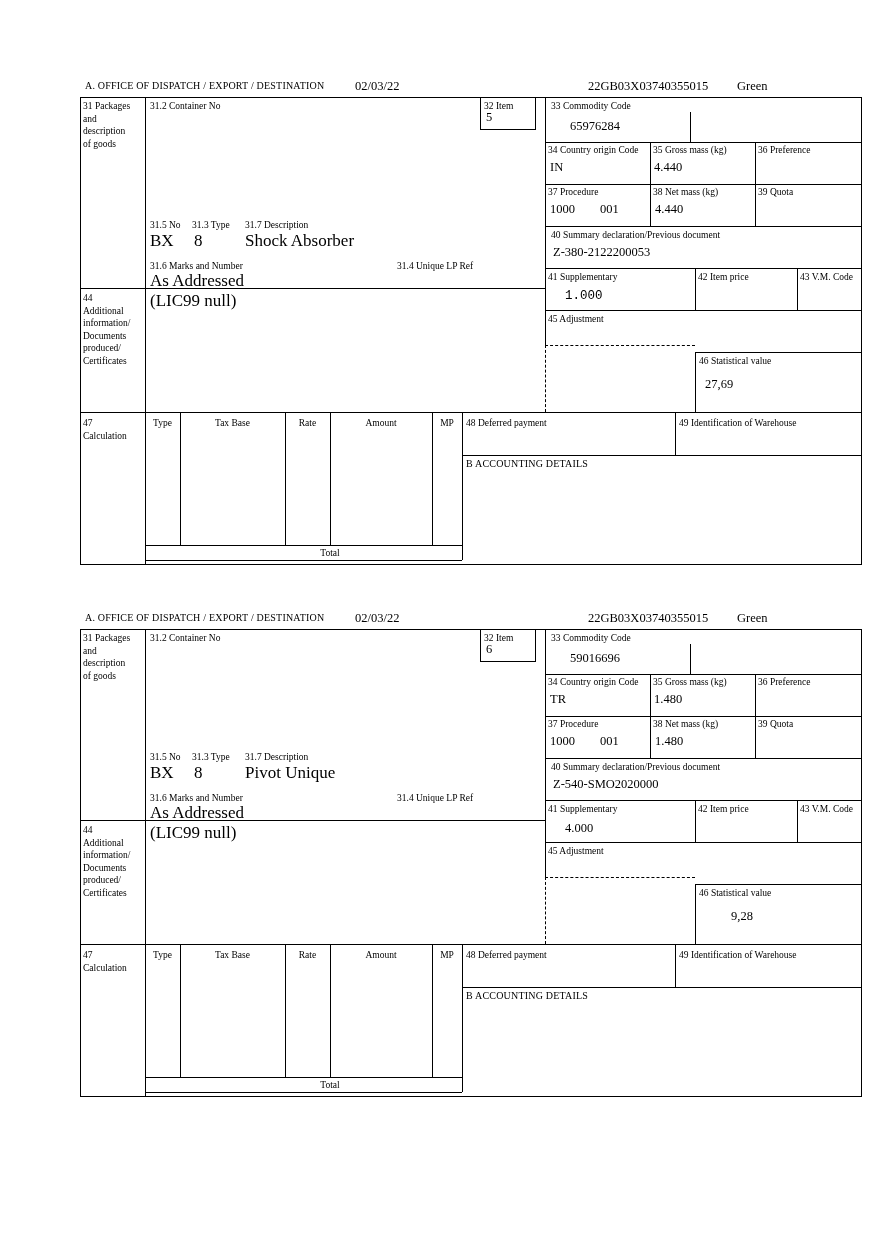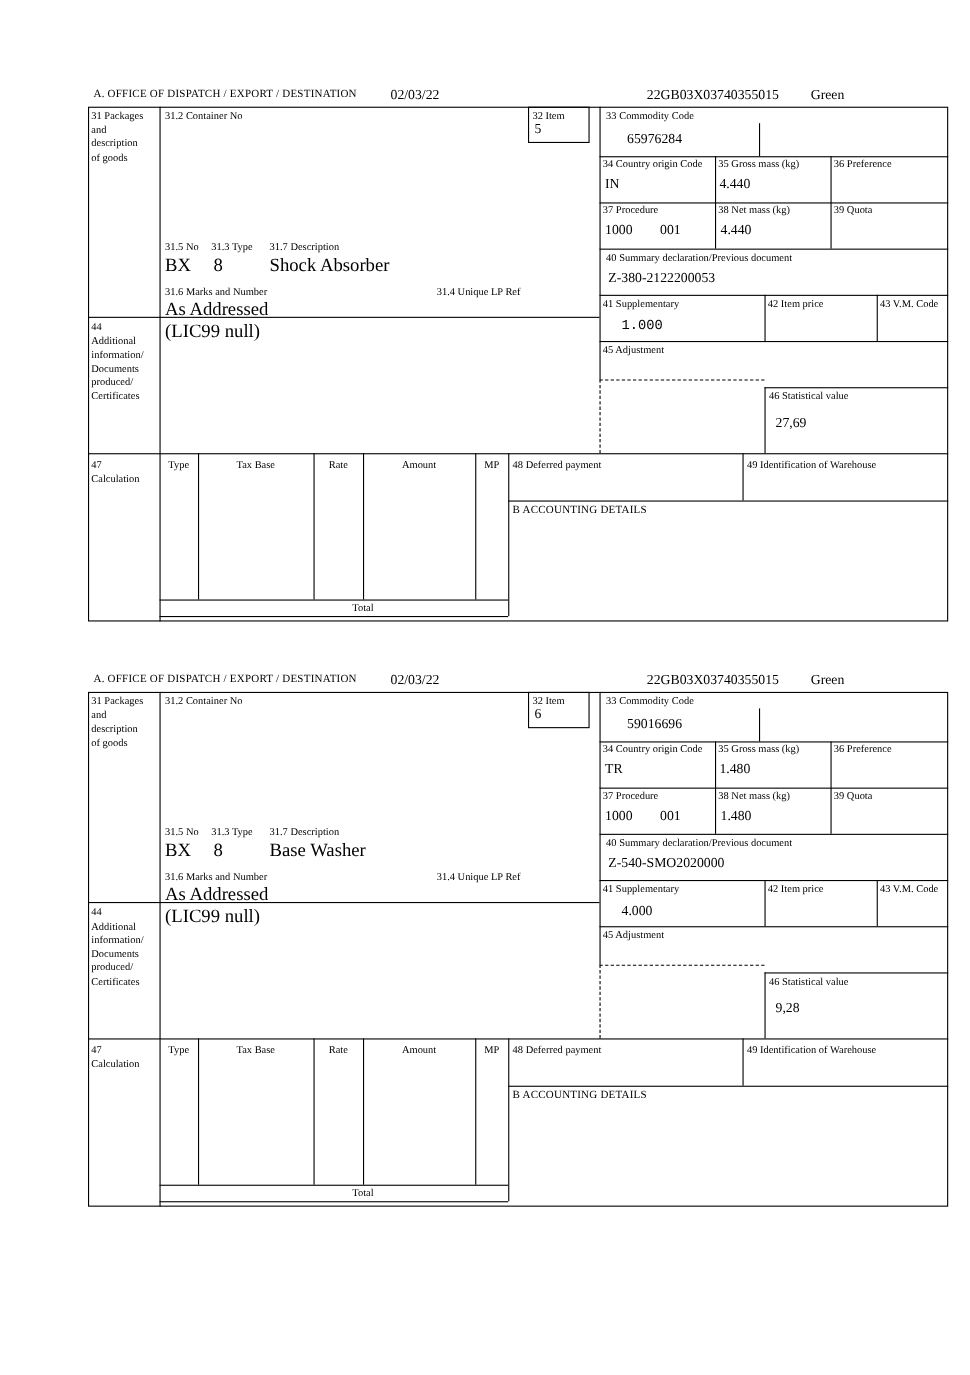--- a/index.html
+++ b/index.html
@@ -170,21 +170,21 @@
     <div class="lbl" style="left:653px; top:186px;">38 Net mass (kg)</div>
     <div class="val" style="left:655px; top:202px;">1.480</div>
     <div class="lbl" style="left:758px; top:186px;">39 Quota</div>
     <div class="hline" style="left:545px; top:226px; width:317px;"></div>
 
     <div class="lbl" style="left:150px; top:219px;">31.5 No</div>
     <div class="lbl" style="left:192px; top:219px;">31.3 Type</div>
     <div class="lbl" style="left:245px; top:219px;">31.7 Description</div>
     <div class="val-lg" style="left:150px; top:231px;">BX</div>
     <div class="val-lg" style="left:194px; top:231px;">8</div>
-    <div class="val-lg" style="left:245px; top:231px;">Base Washer</div>
+    <div class="val-lg" style="left:245px; top:231px;">Pivot Unique</div>
 
     <div class="lbl" style="left:551px; top:229px;">40 Summary declaration/Previous document</div>
     <div class="val" style="left:553px; top:245px;">Z-540-SMO2020000</div>
     <div class="hline" style="left:545px; top:268px; width:317px;"></div>
 
     <div class="lbl" style="left:150px; top:260px;">31.6 Marks and Number</div>
     <div class="lbl" style="left:397px; top:260px;">31.4 Unique LP Ref</div>
     <div class="val-lg" style="left:150px; top:271px;">As Addressed</div>
 
     <div class="lbl" style="left:548px; top:271px;">41 Supplementary</div>
@@ -208,21 +208,21 @@
 Certificates</div>
     <div class="lbl" style="left:83px; top:417px; width:60px;">47
 Calculation</div>
 
     <div class="val-lg" style="left:150px; top:291px;">(LIC99 null)</div>
 
     <div class="lbl" style="left:548px; top:313px;">45 Adjustment</div>
     <div class="hdash" style="left:545px; top:345px; width:150px;"></div>
     <div class="abs" style="left:695px; top:352px; width:167px; height:60px; border-top:1px solid #000; border-left:1px solid #000;"></div>
     <div class="lbl" style="left:699px; top:355px;">46 Statistical value</div>
-    <div class="val" style="left:705px; top:377px;">9,28</div>
+    <div class="val" style="left:731px; top:377px;">9,28</div>
 
     <div class="vline" style="left:180px; top:412px; height:133px;"></div>
     <div class="vline" style="left:285px; top:412px; height:133px;"></div>
     <div class="vline" style="left:330px; top:412px; height:133px;"></div>
     <div class="vline" style="left:432px; top:412px; height:133px;"></div>
     <div class="vline" style="left:462px; top:412px; height:148px;"></div>
     <div class="lbl ctr" style="left:145px; top:417px; width:35px;">Type</div>
     <div class="lbl ctr" style="left:180px; top:417px; width:105px;">Tax Base</div>
     <div class="lbl ctr" style="left:285px; top:417px; width:45px;">Rate</div>
     <div class="lbl ctr" style="left:330px; top:417px; width:102px;">Amount</div>

